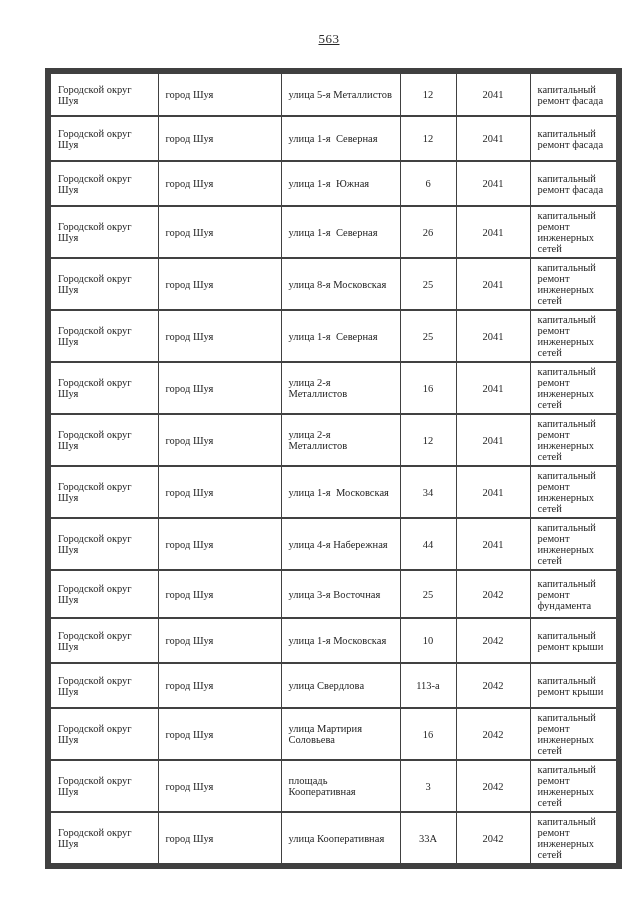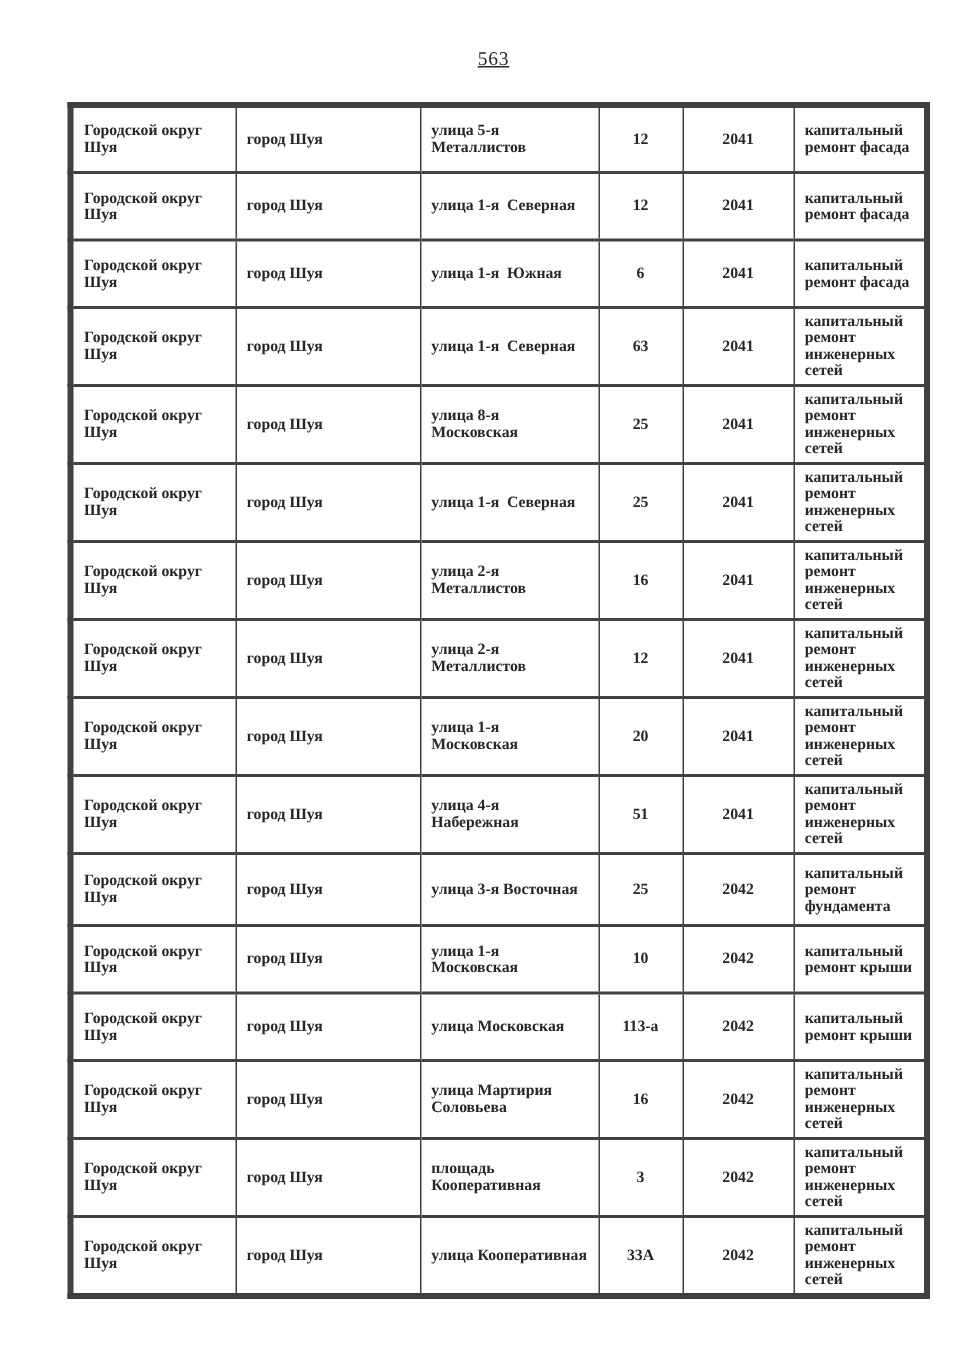--- a/index.html
+++ b/index.html
@@ -28,22 +28,21 @@
     box-sizing: border-box;
     text-decoration: underline;
   }
   table.repair-table {
     position: absolute;
     top: 68px;
     left: 45px;
     width: 571px;
     border-collapse: collapse;
     table-layout: fixed;
-    border: 4px solid #404040;
-    font-weight: bold;
+    border: 6px solid #404040;
   }
   table.repair-table td {
     border: 1px solid #414141;
     border-top-width: 2px;
     border-bottom-width: 2px;
     vertical-align: middle;
     padding: 3px 6px 3px 7px;
     font-size: 10.5px;
     line-height: 11px;
     white-space: pre-wrap;
@@ -104,21 +103,21 @@
           <td>6</td>
           <td>2041</td>
           <td>капитальный
 ремонт фасада</td>
         </tr>
         <tr class="lines-4">
           <td>Городской округ
 Шуя</td>
           <td>город Шуя</td>
           <td>улица 1-я  Северная</td>
-          <td>63</td>
+          <td>26</td>
           <td>2041</td>
           <td>капитальный
 ремонт
 инженерных
 сетей</td>
         </tr>
         <tr class="lines-4">
           <td>Городской округ
 Шуя</td>
           <td>город Шуя</td>
@@ -166,33 +165,33 @@
           <td>капитальный
 ремонт
 инженерных
 сетей</td>
         </tr>
         <tr class="lines-4">
           <td>Городской округ
 Шуя</td>
           <td>город Шуя</td>
           <td>улица 1-я  Московская</td>
-          <td>20</td>
+          <td>34</td>
           <td>2041</td>
           <td>капитальный
 ремонт
 инженерных
 сетей</td>
         </tr>
         <tr class="lines-4">
           <td>Городской округ
 Шуя</td>
           <td>город Шуя</td>
           <td>улица 4-я Набережная</td>
-          <td>51</td>
+          <td>44</td>
           <td>2041</td>
           <td>капитальный
 ремонт
 инженерных
 сетей</td>
         </tr>
         <tr class="lines-3">
           <td>Городской округ
 Шуя</td>
           <td>город Шуя</td>
@@ -210,21 +209,21 @@
           <td>улица 1-я Московская</td>
           <td>10</td>
           <td>2042</td>
           <td>капитальный
 ремонт крыши</td>
         </tr>
         <tr class="lines-2">
           <td>Городской округ
 Шуя</td>
           <td>город Шуя</td>
-          <td>улица Московская</td>
+          <td>улица Свердлова</td>
           <td>113-а</td>
           <td>2042</td>
           <td>капитальный
 ремонт крыши</td>
         </tr>
         <tr class="lines-4">
           <td>Городской округ
 Шуя</td>
           <td>город Шуя</td>
           <td>улица Мартирия

